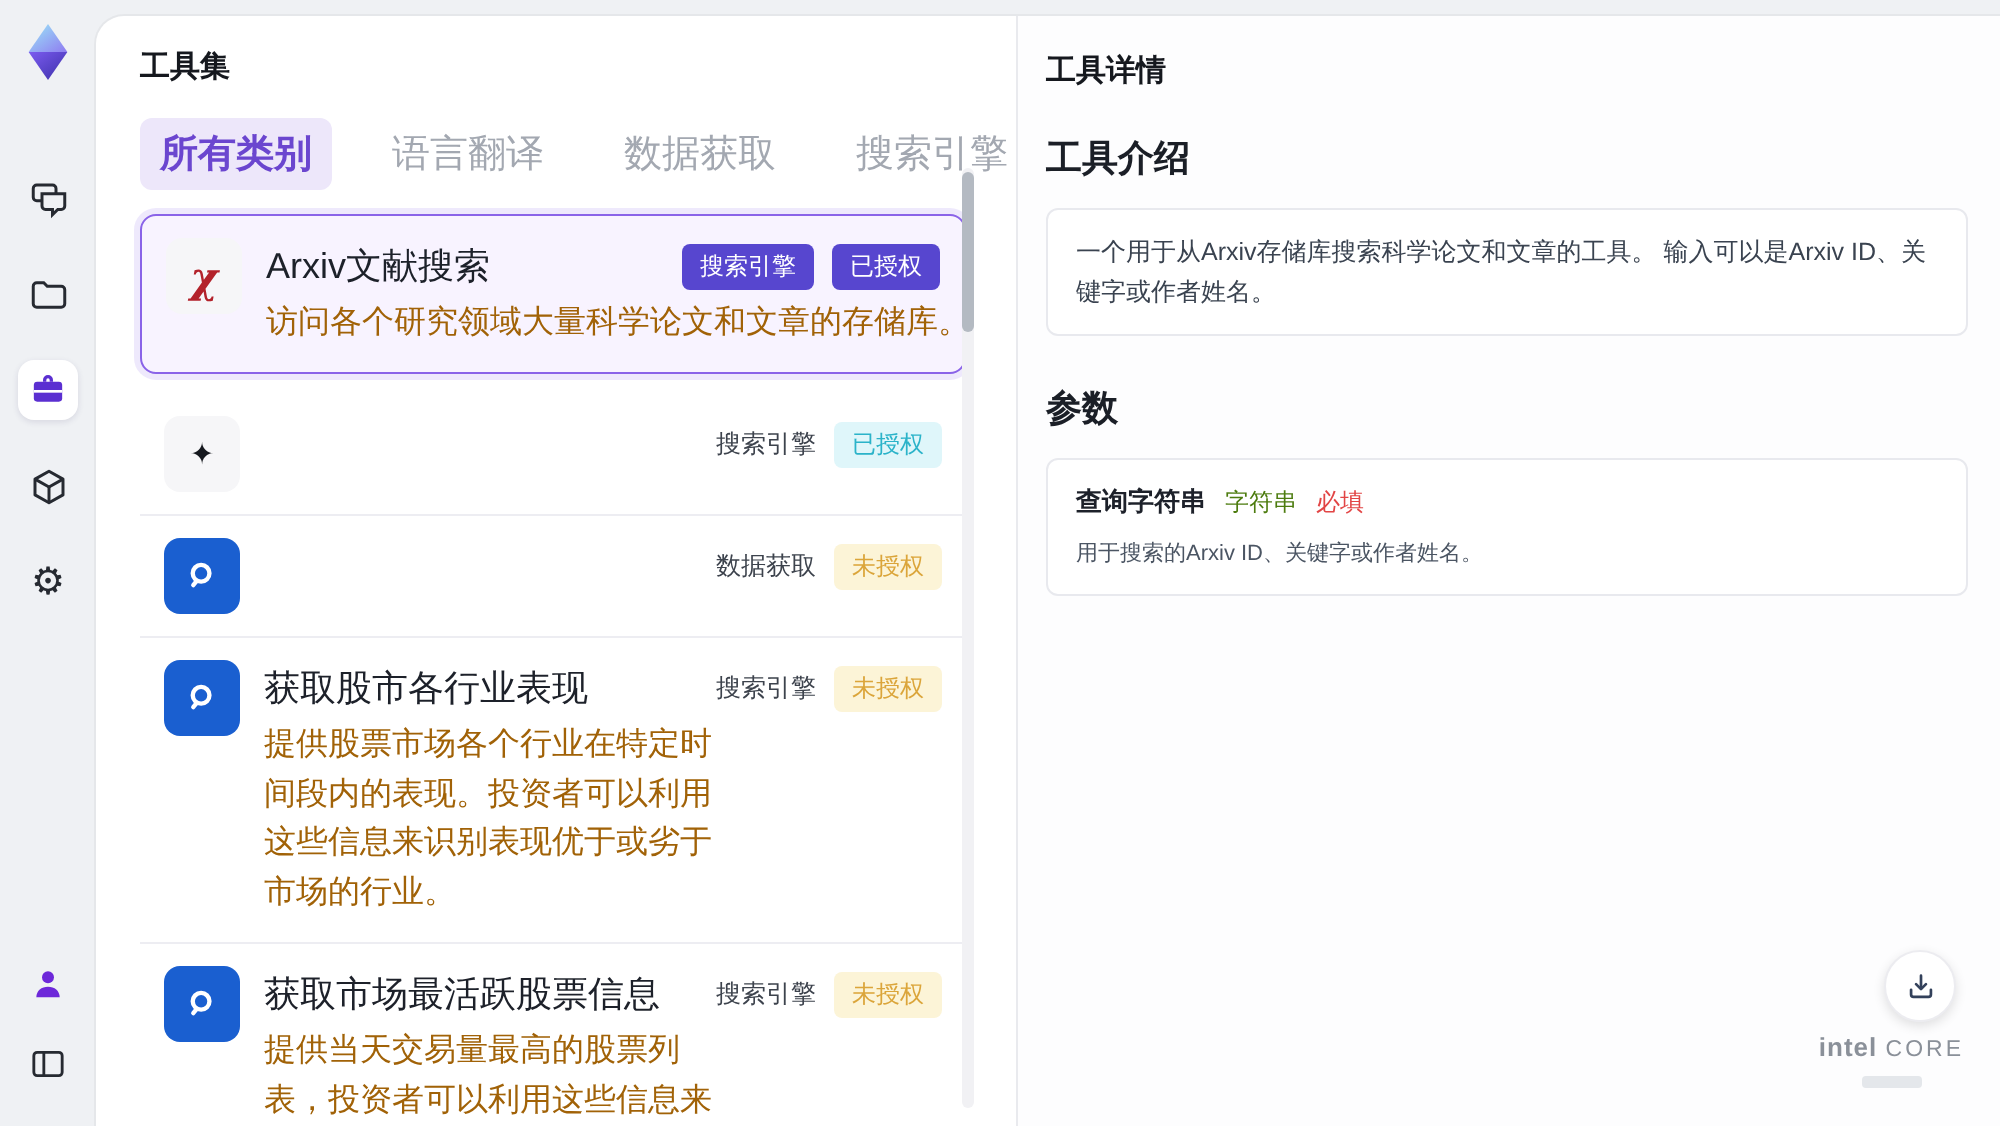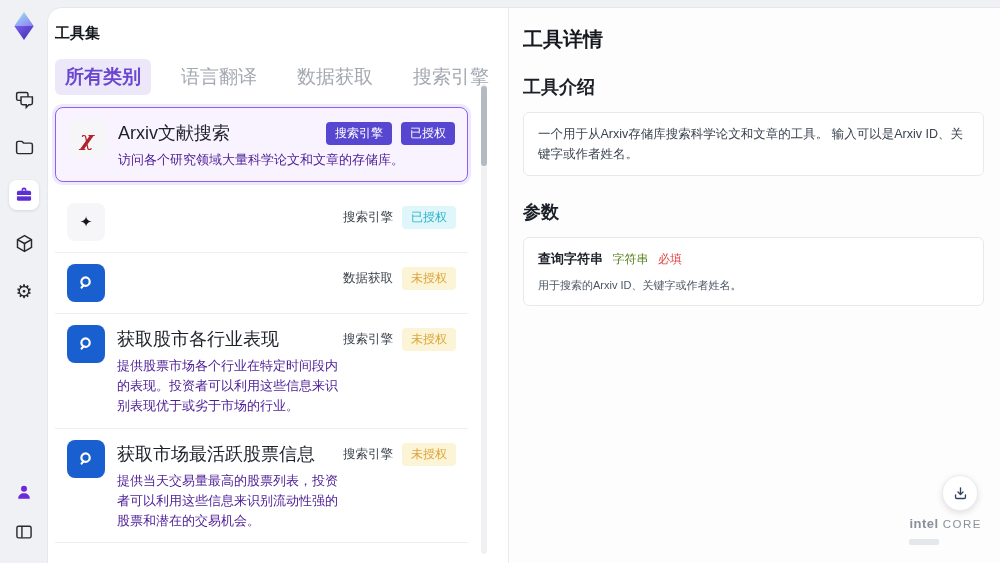--- a/index.html
+++ b/index.html
@@ -17,75 +17,75 @@
               border-radius:8px; cursor:pointer; }
   .rail-btn.active { background:#ffffff; box-shadow:0 1px 3px rgba(40,30,90,.12); }
   .rail-bottom { margin-top:auto; display:flex; flex-direction:column; align-items:center; gap:10px; }
   .glyph { font-size:19px; line-height:1; color:#262a31; }
 
   
   .main { position:absolute; left:48px; top:8px; right:0; bottom:0; background:#fff;
           border-top-left-radius:14px; display:flex; box-shadow:0 0 0 1px rgba(0,0,0,.04); overflow:hidden; }
 
   
-  .list-panel { width:460px; padding:16px 28px 0 7px; position:relative; }
+  .list-panel { width:460px; padding:16px 28px 0 22px; position:relative; }
   .panel-title { font-size:15px; font-weight:bold; margin-bottom:16px; color:#15181e; }
   .tabs { display:flex; align-items:center; gap:20px; margin-bottom:12px; }
   .tab { font-size:19px; color:#a3a8b1; padding:5px 10px; border-radius:6px; cursor:pointer; white-space:nowrap; }
   .tab.active { background:#ede7fa; color:#6b46cf; font-weight:bold; }
 
   .tool-list { width:413px; }
   .tool-item { display:flex; align-items:flex-start; padding:11px 12px;
                border-bottom:1px solid #ededf2; background:#fff; cursor:pointer; }
   .tool-item.selected { border:1.5px solid #8a63e8; background:#f8f3ff; border-radius:8px;
                box-shadow:0 0 0 3px rgba(138,99,232,.14); margin-bottom:10px; }
   .tool-icon { width:38px; height:38px; border-radius:8px; background:#f6f6f8; flex-shrink:0;
                display:flex; align-items:center; justify-content:center; margin-right:12px; overflow:hidden; }
   .tool-icon.blue { background:#1a5fd0; }
   .arxiv-chi { font-family:"DejaVu Serif", serif; font-style:italic; font-weight:bold;
                font-size:21px; color:#b3222b; }
   .tavily-star { font-size:15px; color:#15181e; }
   .tool-info { flex:1; min-width:0; max-width:252px; }
   .tool-item.selected .tool-info { max-width:270px; }
   .tool-name { font-size:18px; font-weight:normal; color:#1d212a; margin:2px 0 5px; }
-  .tool-desc { font-size:13px; color:#4c1d95; line-height:1.55; }
+  .tool-desc { font-size:16px; color:#a16207; line-height:1.55; }
   .tool-item.selected .tool-desc { white-space:nowrap; }
   .tool-meta { margin-left:auto; display:flex; align-items:center; gap:9px; padding-top:3px; flex-shrink:0; }
   .category-text { font-size:12.5px; color:#3d434d; white-space:nowrap; }
   .badge { font-size:12px; padding:3px 9px; border-radius:4px; white-space:nowrap; }
   .badge.solid { background:#5746cf; color:#ffffff; }
   .badge.cyan  { background:#dff6fa; color:#2bb3c9; }
   .badge.yellow{ background:#fcf4d7; color:#dca califia??; }
   .badge.yellow{ background:#fcf4d7; color:#dba53a; }
 
   .scrollbar { position:absolute; right:21px; top:76px; width:6px; height:470px;
                background:#f1f1f4; border-radius:3px; }
   .scroll-thumb { position:absolute; top:2px; left:0; width:6px; height:80px;
                background:#b4bac2; border-radius:3px; cursor:pointer; }
 
   
   .detail-panel { flex:1; border-left:1px solid #e9eaee; background:#fdfdfe;
                   padding:18px 16px 0 14px; position:relative; }
-  .detail-title { font-size:20px; font-weight:bold; margin-bottom:22px; color:#15181e; }
+  .detail-title { font-size:15px; font-weight:bold; margin-bottom:22px; color:#15181e; }
   .section-heading { font-size:18px; font-weight:bold; margin-bottom:13px; color:#1b1f27; }
   .card { background:#fff; border:1px solid #e8e9ee; border-radius:6px; padding:11px 14px;
           font-size:12.5px; color:#3a4350; line-height:1.6; }
   .intro-card { margin-bottom:24px; }
   .param-name { font-size:13px; font-weight:bold; color:#1d212a; margin-right:6px; }
   .param-type { font-size:12px; color:#4d7c0f; margin-right:6px; }
   .param-required { font-size:12px; color:#e24545; }
   .param-row { margin-bottom:7px; }
   .param-desc { font-size:11px; color:#4b5563; }
 
   
   .fab-download { position:absolute; right:22px; bottom:52px; width:36px; height:36px;
           border-radius:50%; background:#fff; border:1px solid #ececf0;
           box-shadow:0 2px 6px rgba(0,0,0,.12); display:flex; align-items:center;
           justify-content:center; cursor:pointer; }
-  .brand { position:absolute; right:18px; bottom:14px; text-align:left; color:#8a9099; }
+  .brand { position:absolute; right:18px; bottom:14px; text-align:center; color:#8a9099; }
   .brand-line { font-size:13px; letter-spacing:.5px; white-space:nowrap; }
   .brand-line .b1 { font-weight:bold; }
   .brand-line .b2 { font-weight:normal; letter-spacing:1.5px; font-size:11.5px; }
   .brand-sub { display:inline-block; margin-top:3px; width:30px; height:6px;
                background:#e4e7eb; border-radius:2px; }
 </style>
 </head>
 <body>
 
 <div class="rail">

